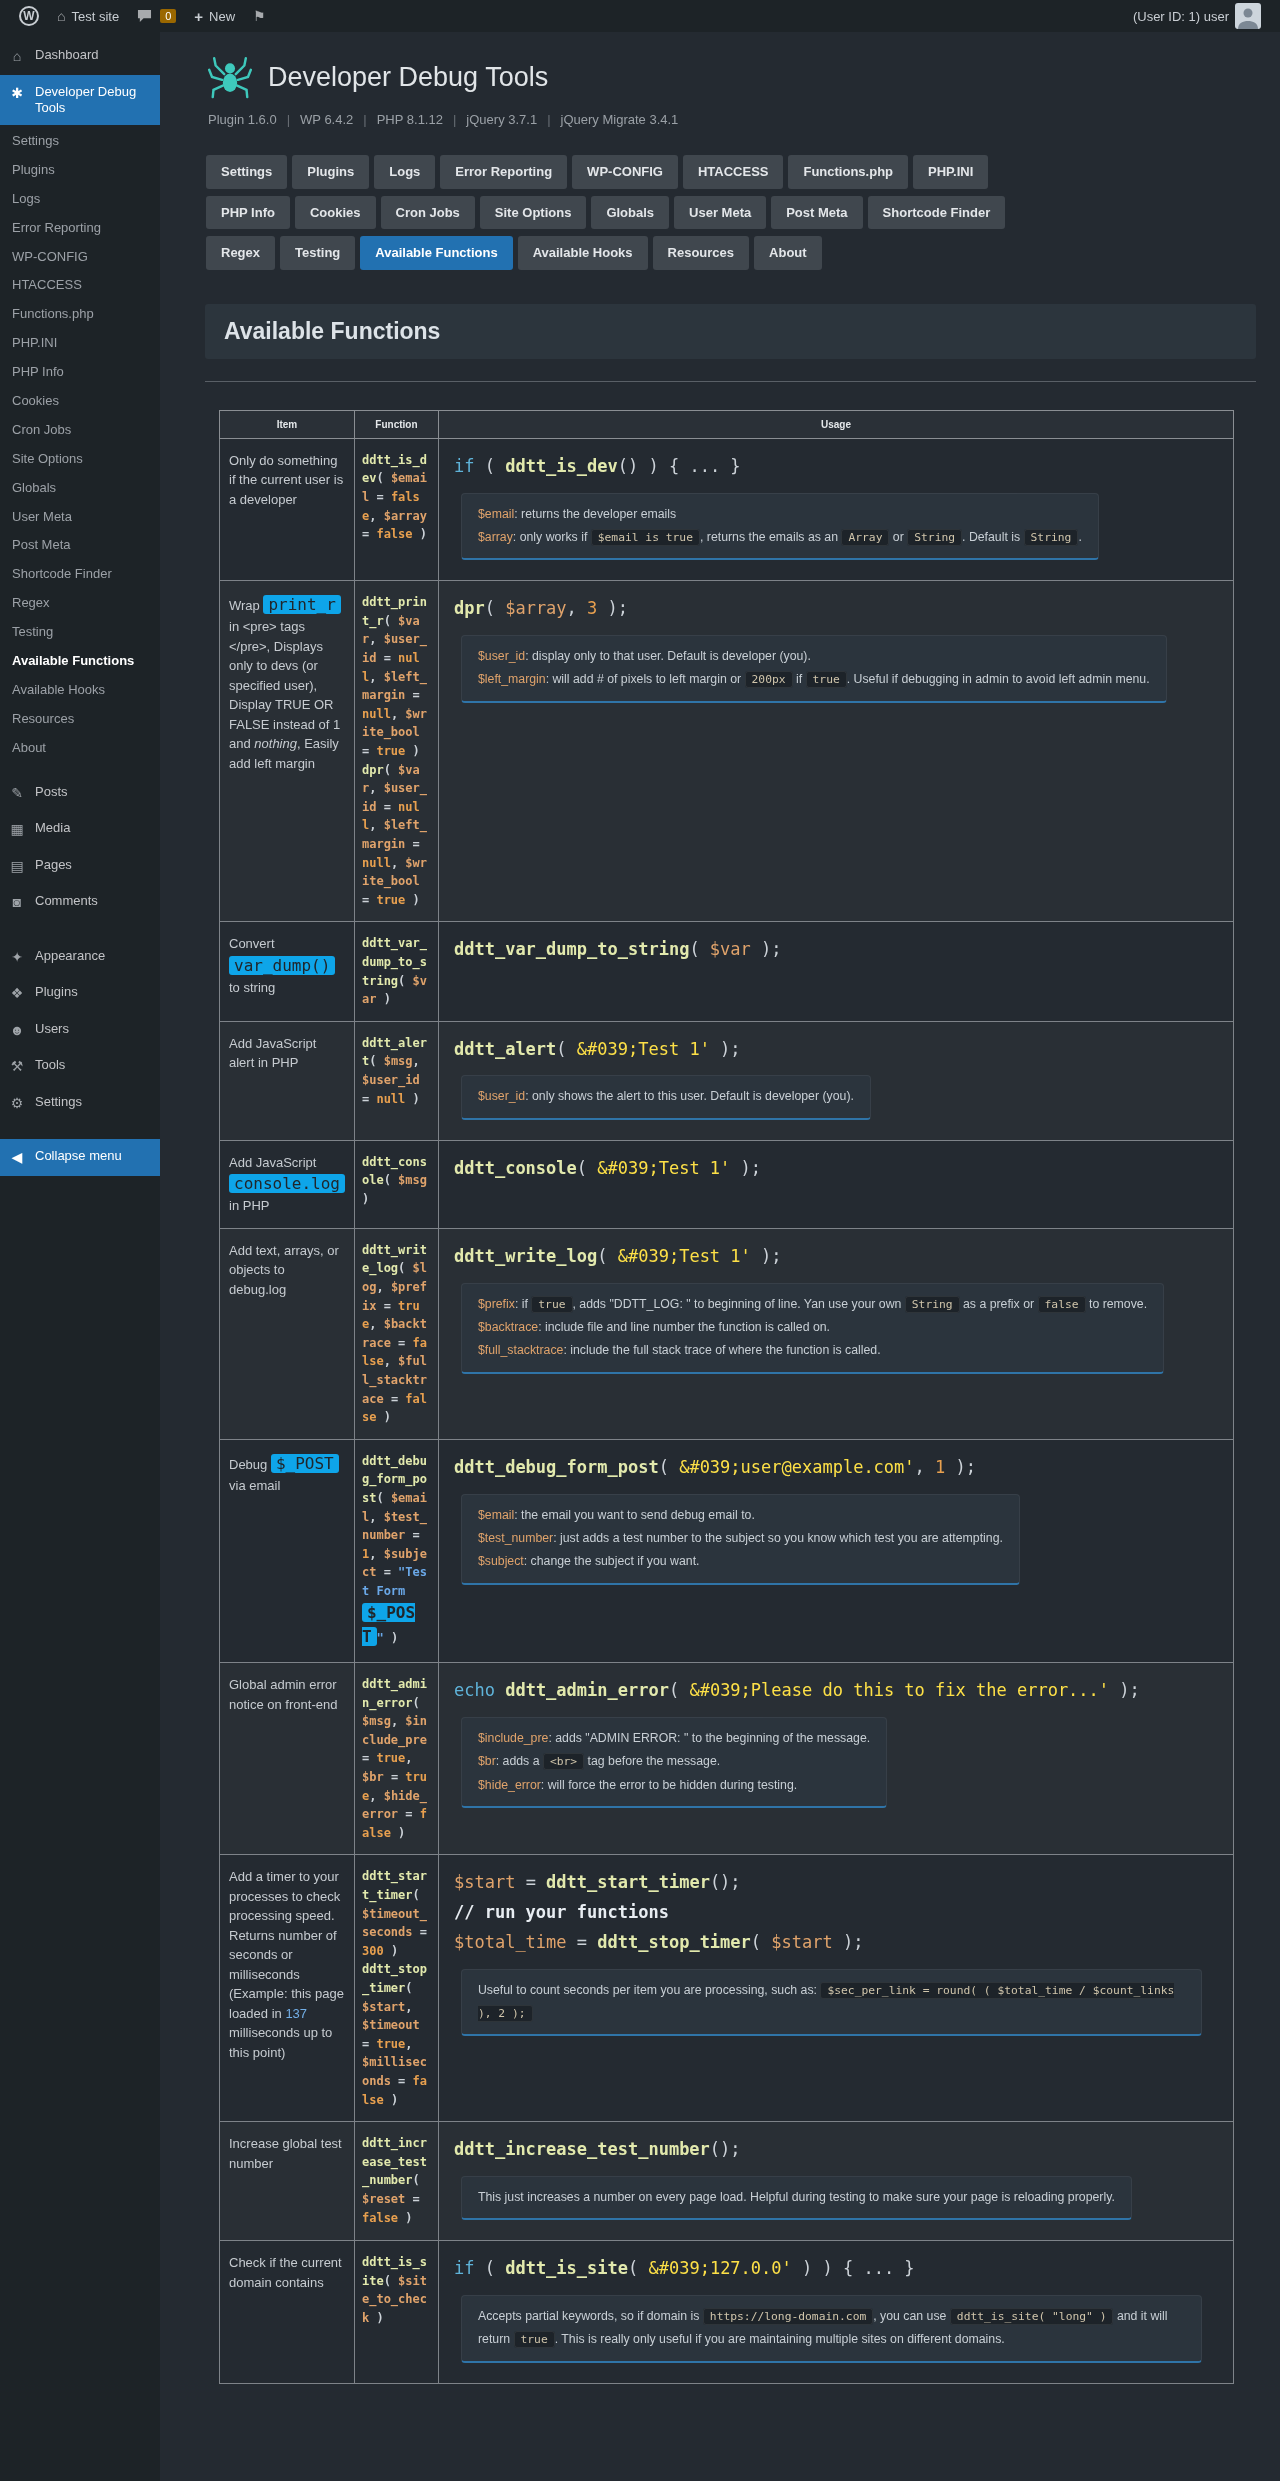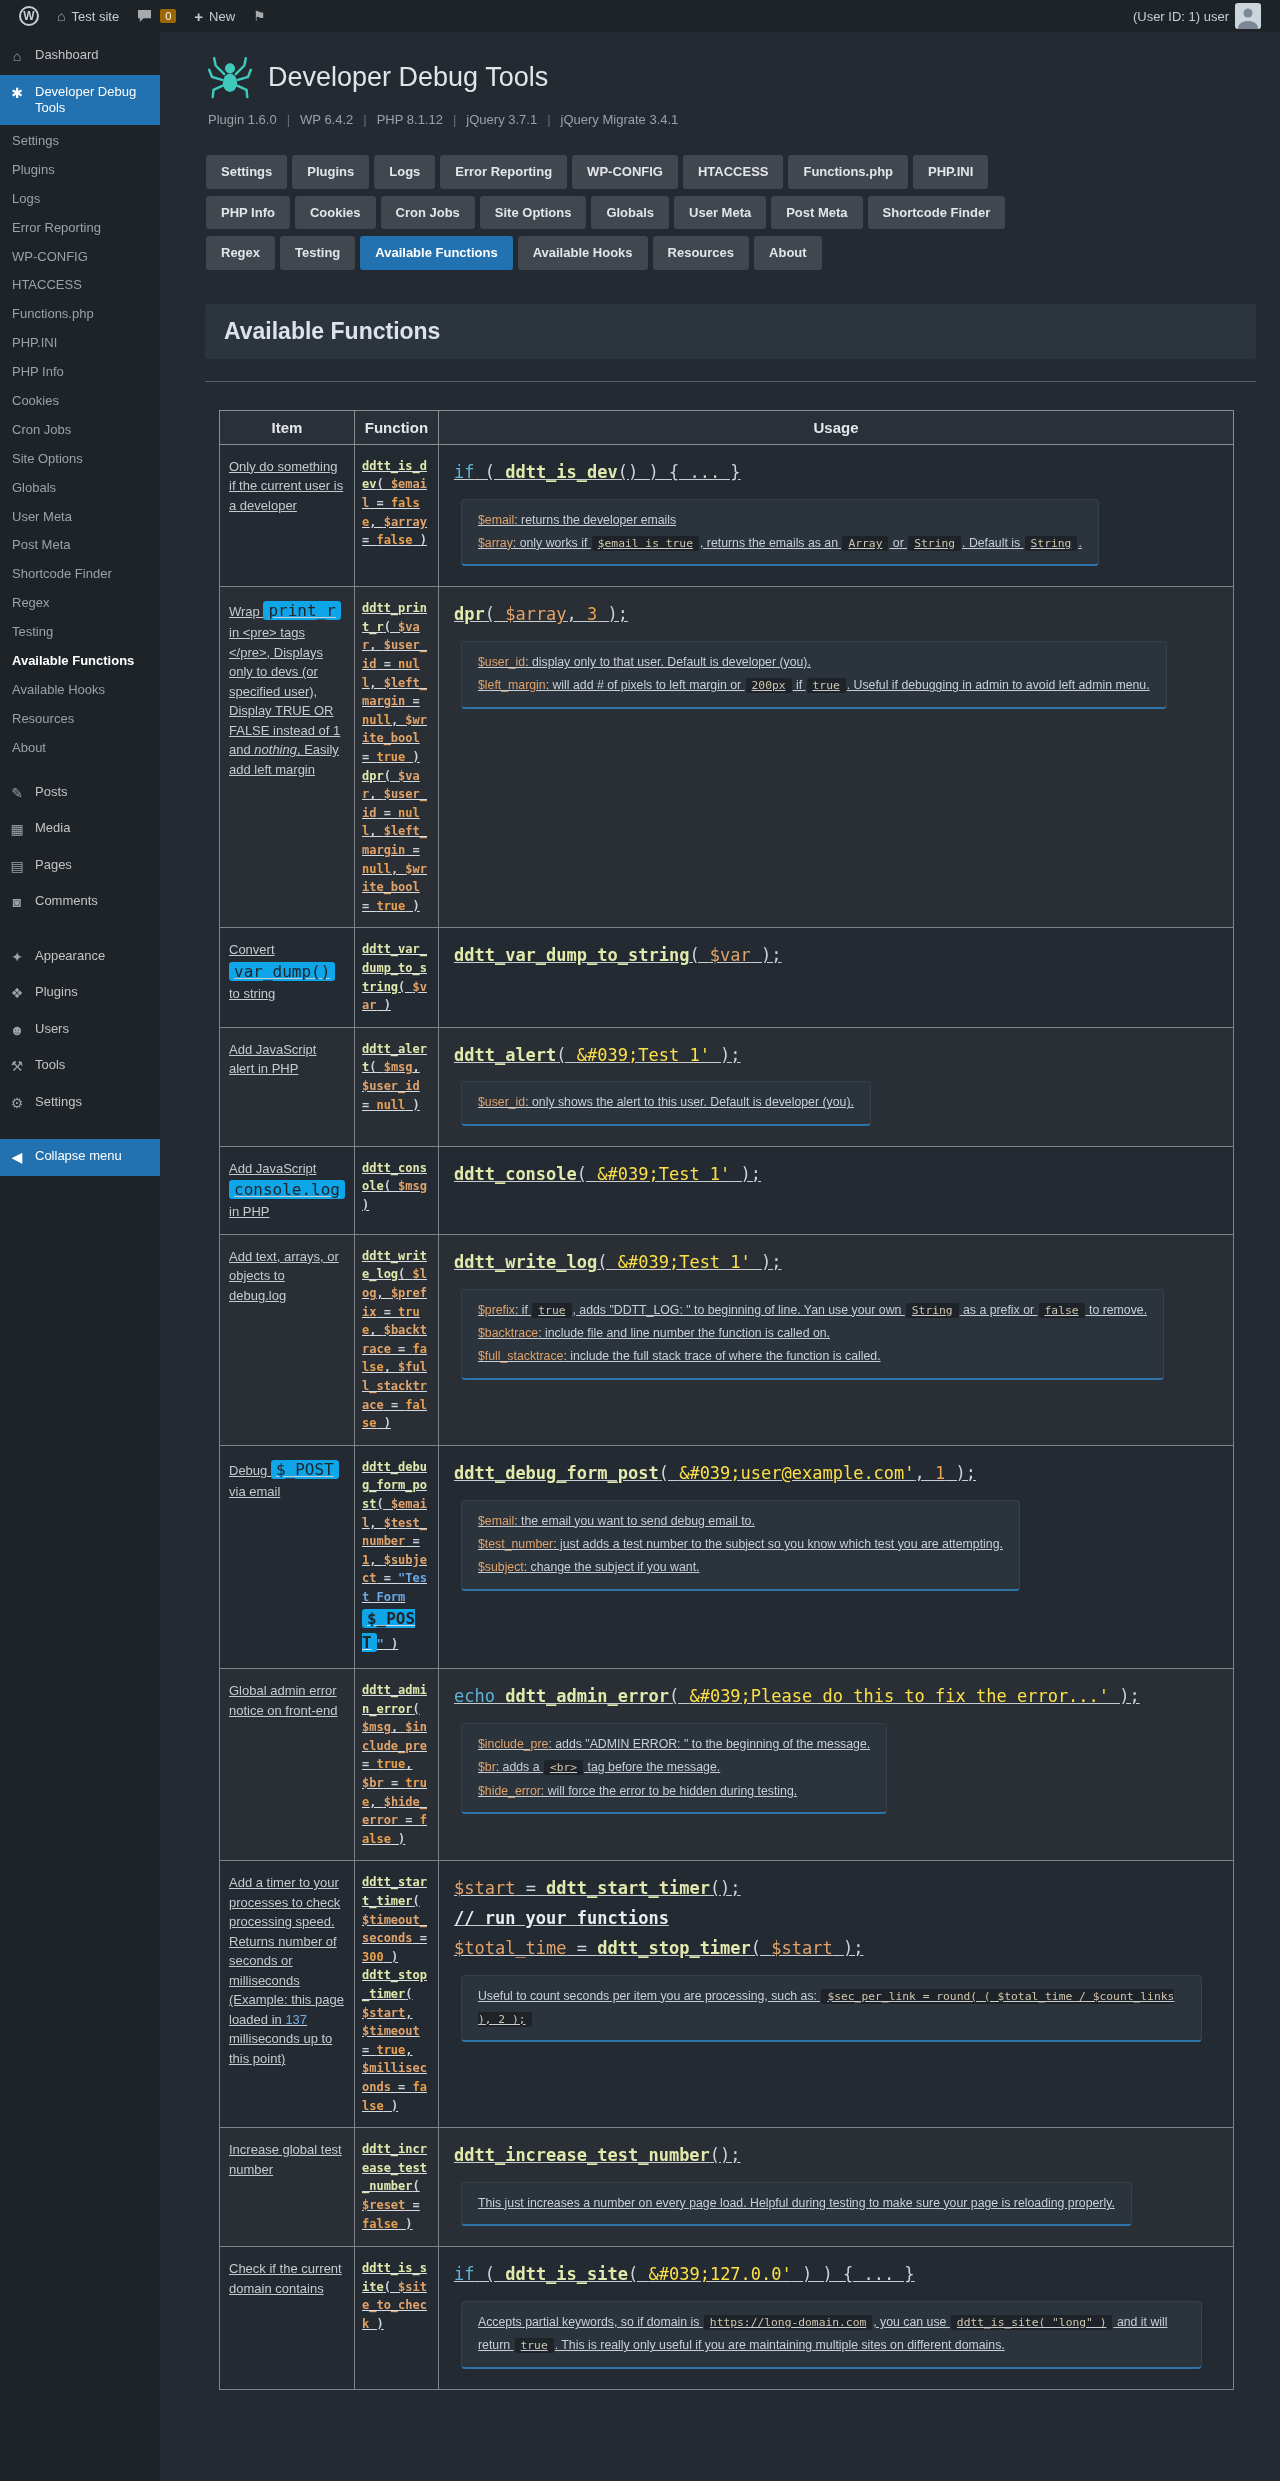--- a/index.html
+++ b/index.html
@@ -44,22 +44,22 @@
   
   .section-panel { background:#2c353d; border-radius:3px; padding:14px 19px; margin:4px 0 22px; }
   .section-panel h2 { margin:0; font-size:23px; color:#dde3e8; font-weight:600; }
   .intro { font-size:14px; line-height:1.55; color:#c3c8cd; margin:0 2px 22px; }
   hr.divider { border:none; border-top:1px solid #595f66; margin:0 0 28px; }
 
   
   .fn-table { border-collapse:collapse; width:calc(100% - 36px); margin:0 0 50px 14px; font-size:13px; }
   .fn-table col.c1 { width:110px; }
   .fn-table col.c2 { width:84px; }
-  .fn-table th { border:1px solid #8a8e93; padding:8px 6px; text-align:center; font-size:15px; color:#e4e7ea; background:rgba(255,255,255,0.03); }
-  .fn-table td { border:1px solid #7e8389; vertical-align:top;text-decoration:underline; }
+  .fn-table th { border:1px solid #8a8e93; padding:8px 6px; text-align:center; font-size:10px; color:#e4e7ea; background:rgba(255,255,255,0.03); }
+  .fn-table td { border:1px solid #7e8389; vertical-align:top; }
   .fn-table tbody tr:nth-child(even) { background:rgba(255,255,255,0.022); }
   td.col-item { padding:12px 9px; color:#c6cbd0; line-height:1.5; font-size:13px; }
   td.col-func { padding:12px 7px; font-family:"DejaVu Sans Mono", monospace; font-size:12px; font-weight:700; word-break:break-all; line-height:1.55; color:#d6dce1; }
   td.col-usage { padding:12px 15px 14px; }
   .code-line { font-family:"DejaVu Sans Mono", monospace; font-size:17px; line-height:1.75; color:#ced4da; margin:1px 0; }
   .note-box { width:fit-content; max-width:97%; background:#2b343d; border:1px solid rgba(255,255,255,0.06); border-bottom:2px solid #2f74a8; border-radius:4px; padding:9px 16px; margin:11px 0 6px 7px; font-size:12.3px; color:#c8cfd5; line-height:1.9; }
 
   
   .c-p { color:#ccd2d8; }
   .c-k { color:#5fb3d9; }

